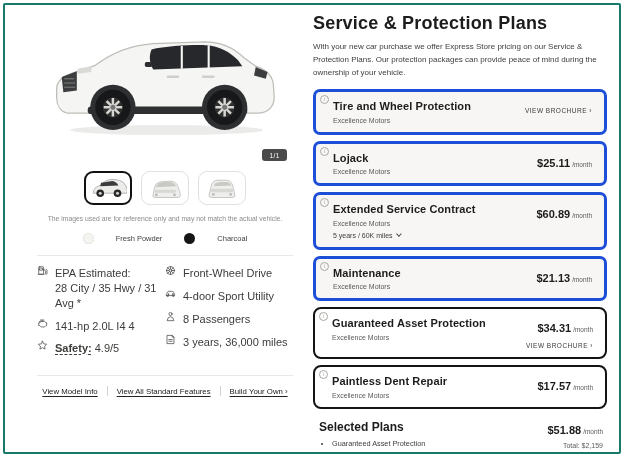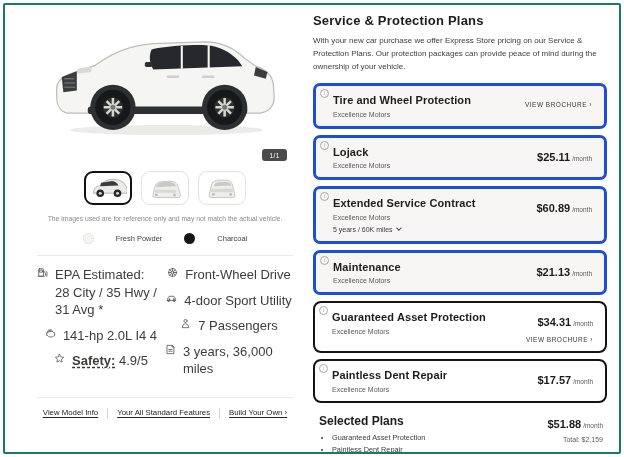--- a/index.html
+++ b/index.html
@@ -16,30 +16,30 @@
   .disclaimer{font-size:6.8px;color:#8b8b89;text-align:center;margin-top:10px;}
   .colors{display:flex;justify-content:center;gap:22px;margin-top:11px;align-items:center;}
   .color-opt{display:flex;align-items:center;gap:22px;cursor:pointer;}
   .swatch{width:11px;height:11px;border-radius:50%;box-sizing:border-box;}
   .swatch.light{background:#f4f4f1;border:1px dotted #d4d4d0;}
   .swatch.dark{background:#161616;}
   .color-label{font-size:7.5px;color:#3e3e3c;}
   .hr{border-top:1px solid #e9e8e5;margin:11px 0 10px;}
   .specs{display:flex;}
   .spec-col{width:50%;}
-  .spec-item{display:flex;gap:7px;margin-bottom:8px;font-size:13px;color:#3c3c3a;line-height:1.35;justify-content:center;}
+  .spec-item{display:flex;gap:7px;margin-bottom:8px;font-size:11px;color:#3c3c3a;line-height:1.35;}
   .spec-icon{flex:0 0 auto;margin-top:-1px;}
   .spec-icon svg{width:11px;height:11px;stroke:#4a4a4a;fill:none;stroke-width:1.1;stroke-linecap:round;stroke-linejoin:round;}
   .u-dash{text-decoration:underline;text-decoration-style:dashed;text-underline-offset:2px;font-weight:bold;}
   .links{display:flex;justify-content:center;align-items:center;}
   .mini-link{font-size:7.8px;color:#222;text-decoration:underline;text-underline-offset:2px;cursor:pointer;white-space:nowrap;}
   .link-sep{width:1px;height:10px;background:#d4d4d1;margin:0 9px;}
   
   .right{flex:1;box-sizing:border-box;padding:6px 12px 0 8px;}
-  .panel-title{font-size:13px;font-weight:700;letter-spacing:.2px;margin:2px 0 7px;}
+  .panel-title{font-size:18px;font-weight:700;letter-spacing:.2px;margin:2px 0 7px;}
   .panel-desc{font-size:8px;line-height:1.6;color:#3d3d3b;margin-bottom:10px;width:286px;}
   .plan-card{position:relative;border:3px solid #1d4ed8;background:#f7f6f4;border-radius:7px;padding:8px 12px 8px 17px;margin-bottom:6px;display:flex;justify-content:space-between;cursor:pointer;}
   .plan-card.selected{background:#fff;border:2px solid #141414;border-radius:8px;}
   .info-icon{position:absolute;top:3px;left:4px;width:7px;height:7px;border:1px solid #a9a9a6;border-radius:50%;color:#a9a9a6;font-size:5px;line-height:7px;text-align:center;cursor:pointer;}
   .info-icon::after{content:"i";}
   .plan-name{font-size:11px;font-weight:700;letter-spacing:.1px;}
   .plan-provider{font-size:7px;color:#5a5a58;margin-top:4.5px;}
   .plan-term{font-size:7px;color:#3c3c3a;margin-top:5px;}
   .caret{display:inline-block;border:solid #4a4a48;border-width:0 1px 1px 0;padding:1.4px;transform:rotate(45deg);margin-left:4px;vertical-align:2px;}
   .plan-right{text-align:right;flex:0 0 auto;padding-top:1px;}
@@ -176,37 +176,37 @@
                 <circle cx="4.8" cy="9" r=".7"></circle>
                 <circle cx="11.2" cy="9" r=".7"></circle>
               </svg></span>
             <span class="spec-text">4-door Sport Utility</span>
           </div>
           <div class="spec-item">
             <span class="spec-icon"><svg viewBox="0 0 16 16">
                 <circle cx="8" cy="4.3" r="2.3"></circle>
                 <path d="M3.2,13.5 Q3.8,8.3 8,8.3 q4.2,0 4.8,5.2 z"></path>
               </svg></span>
-            <span class="spec-text">7 Passengers</span>
+            <span class="spec-text">8 Passengers</span>
           </div>
           <div class="spec-item">
             <span class="spec-icon"><svg viewBox="0 0 16 16">
                 <path d="M3.5,2 h7 l2.5,2.5 V14 h-9.5 z M10.5,2 v2.5 H13 M5.5,8 h5 M5.5,10.5 h5"></path>
               </svg></span>
             <span class="spec-text">3 years, 36,000 miles</span>
           </div>
         </div>
     </div>
 
     <div class="hr"></div>
 
     <div class="links">
         <span class="mini-link">View Model Info</span>
         <span class="link-sep"></span>
-        <span class="mini-link">Your All Standard Features</span>
+        <span class="mini-link">View All Standard Features</span>
         <span class="link-sep"></span>
         <span class="mini-link">Build Your Own ›</span>
       </div>
   </div>
 
   <div class="right">
     <div class="panel-title">Service &amp; Protection Plans</div>
     <div class="panel-desc">With your new car purchase we offer Express Store pricing on our Service &amp; Protection Plans. Our protection packages can provide peace of mind during the ownership of your vehicle.</div>
 
     <div id="plans-list">

